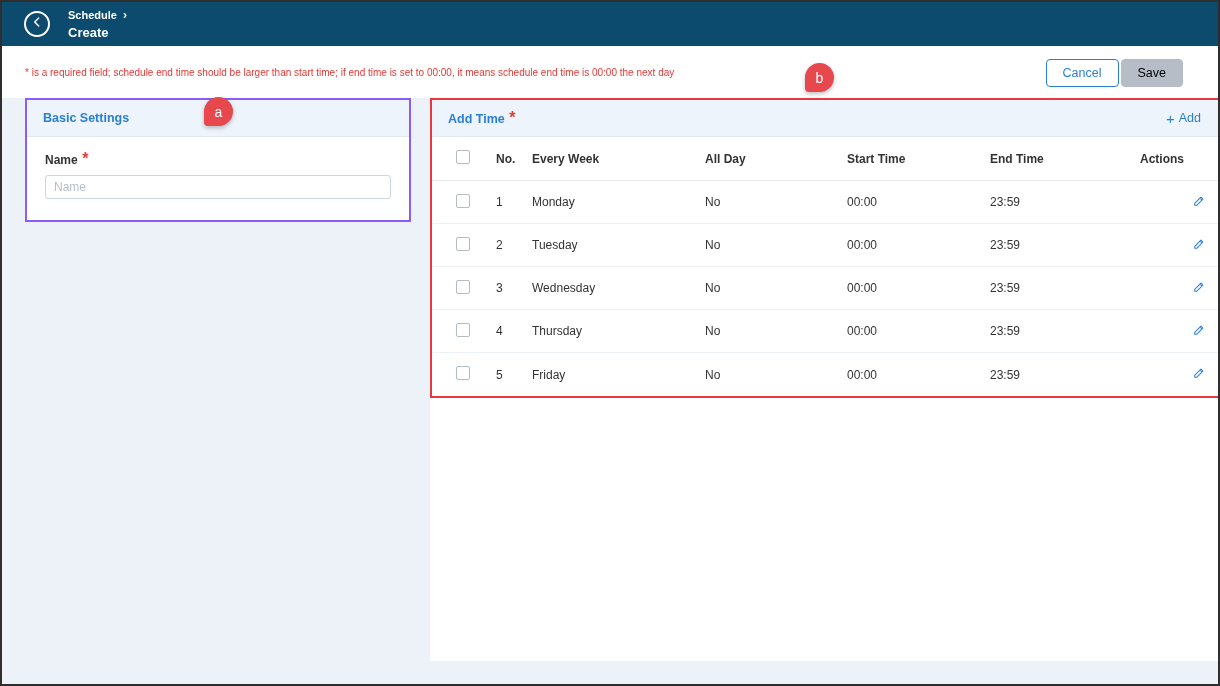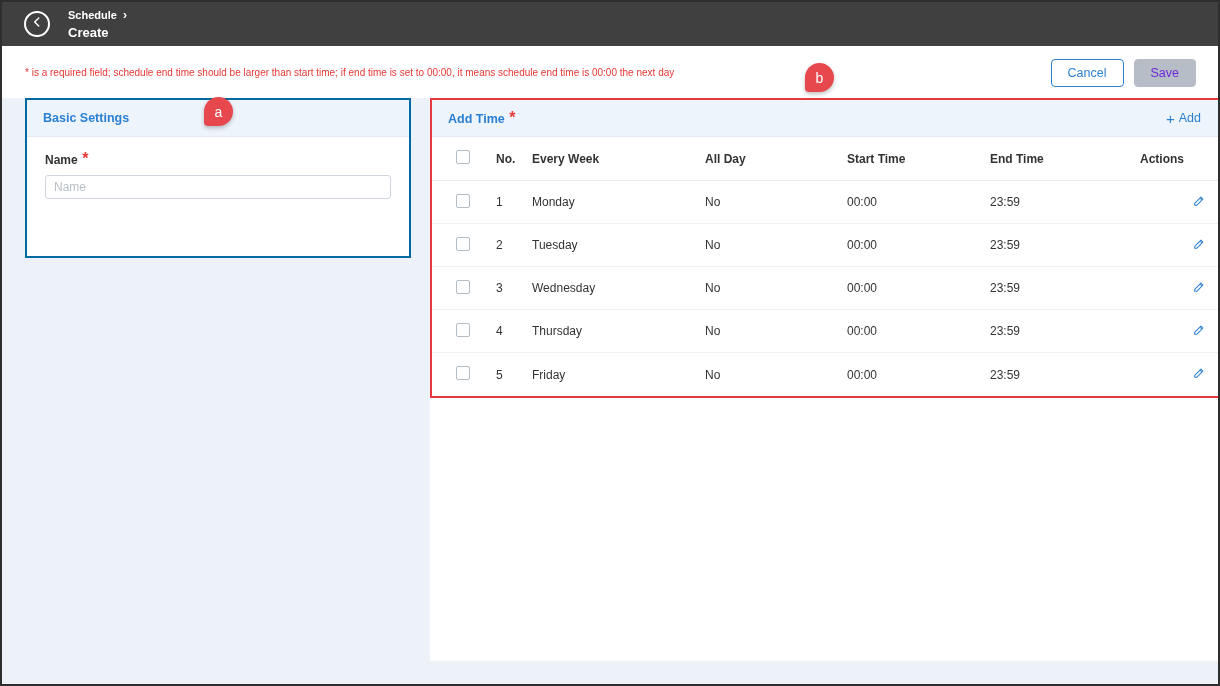--- a/index.html
+++ b/index.html
@@ -6,49 +6,49 @@
   html,body { width:1220px; height:686px; }
   body { font-family:"Liberation Sans", sans-serif; }
   .page {
     position:relative; width:1220px; height:686px;
     border:2px solid #2e2e2e; background:#edf2f9; overflow:hidden;
   }
 
   
   .topbar {
     position:absolute; top:0; left:0; right:0; height:44px;
-    background:#404040; display:flex; align-items:center;
+    background:#0c4a6e; display:flex; align-items:center;
   }
   .back-btn {
     position:absolute; left:22px; top:9px; width:26px; height:26px;
     border:2px solid #ffffff; border-radius:50%;
     display:flex; align-items:center; justify-content:center; cursor:pointer;
   }
   .back-btn svg { width:14px; height:14px; }
   .titles { position:absolute; left:66px; top:6px; }
   .breadcrumb { font-size:11px; font-weight:bold; color:#ffffff; display:flex; align-items:center; gap:6px; }
   .breadcrumb .chev { font-size:12px; font-weight:bold; }
   .page-title { margin-top:3px; font-size:13px; font-weight:bold; color:#ffffff; }
 
   
   .notice-strip {
     position:absolute; top:44px; left:0; right:0; height:52px; background:#ffffff;
   }
   .notice {
     position:absolute; left:23px; top:21px; font-size:10px; color:#e53935;
   }
-  .strip-actions { position:absolute; right:22px; top:13px; display:flex; gap:10px; }
+  .strip-actions { position:absolute; right:35px; top:13px; display:flex; gap:2px; }
   .btn { font-family:"Liberation Sans", sans-serif; font-size:12.5px; border-radius:4px; padding:6px 16px; cursor:pointer; }
   .btn-cancel { background:#ffffff; border:1px solid #2b7fd2; color:#2b7fd2; }
-  .btn-save { background:#b6bdc6; border:1px solid #b6bdc6; color:#6d28d9; }
+  .btn-save { background:#b6bdc6; border:1px solid #b6bdc6; color:#000000; }
 
   
   .basic-card {
-    position:absolute; left:23px; top:96px; width:386px; height:160px;
-    background:#ffffff; border:2px solid #0369a1;
+    position:absolute; left:23px; top:96px; width:386px; height:124px;
+    background:#ffffff; border:2px solid #8b5cf6;
   }
   .card-header {
     height:37px; background:#eef4fb; display:flex; align-items:center;
     padding:0 16px; border-bottom:1px solid #e3e9f0;
   }
   .card-header .card-title { color:#2b7fd2; font-size:12.5px; font-weight:bold; }
   .basic-body { padding:13px 18px 4px 18px; }
   .field-label { font-size:12px; font-weight:bold; color:#333333; }
   .req { color:#e53935; font-weight:bold; }
   .name-input {

